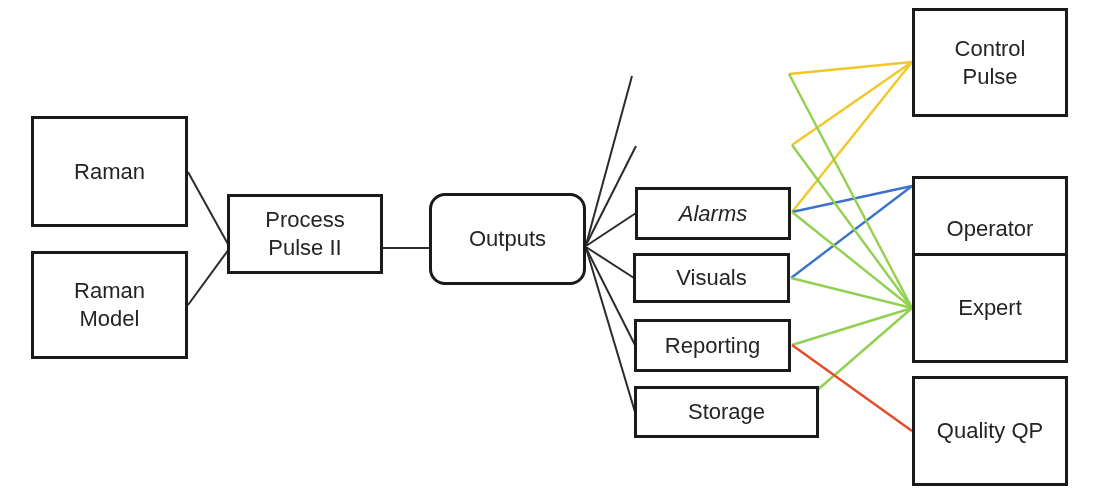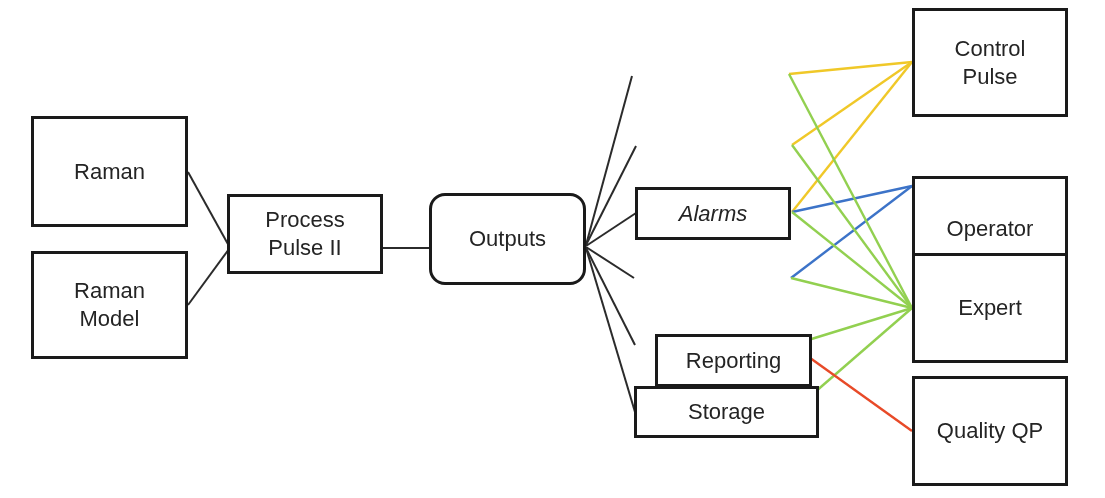--- a/index.html
+++ b/index.html
@@ -15,21 +15,21 @@
     text-align:center; color:#242424; font-size:22px; line-height:28px;
   }
   .n-raman-instrument { left:31px;  top:116px; width:157px; height:111px; }
   .n-raman-model      { left:31px;  top:251px; width:157px; height:108px; }
   .n-process-pulse    { left:227px; top:194px; width:156px; height:80px; }
   .n-outputs          { left:429px; top:193px; width:157px; height:92px;border-radius:16px; }
   .n-predictions      { left:631px; top:48px;  width:157px; height:52px; }
   .n-diagnostics      { left:635px; top:119px; width:156px; height:53px; }
   .n-alarms           { left:635px; top:187px; width:156px; height:53px;font-style:italic; }
   .n-visuals          { left:633px; top:253px; width:157px; height:50px; }
-  .n-reporting        { left:634px; top:334px; width:157px; height:53px;margin-left:21px; }
+  .n-reporting        { left:634px; top:319px; width:157px; height:53px; }
   .n-storage          { left:634px; top:386px; width:185px; height:52px; }
   .n-control-system   { left:912px; top:8px;   width:156px; height:109px; }
   .n-operator         { left:912px; top:133px; width:156px; height:106px;margin-top:43px; }
   .n-expert           { left:912px; top:253px; width:156px; height:110px; }
   .n-quality-qp       { left:912px; top:376px; width:156px; height:110px;text-align:center; }
 </style>
 </head>
 <body>
 
 <div id="canvas">
@@ -80,20 +80,23 @@
   <div class="node n-outputs">
     <span>Outputs</span>
   </div>
 
 
 
   <div class="node n-alarms">
     <span>Alarms</span>
   </div>
 
+  <div class="node n-visuals">
+    <span>Visuals</span>
+  </div>
 
   <div class="node n-reporting">
     <span>Reporting</span>
   </div>
 
   <div class="node n-storage">
     <span>Storage</span>
   </div>
 
   <div class="node n-control-system">

